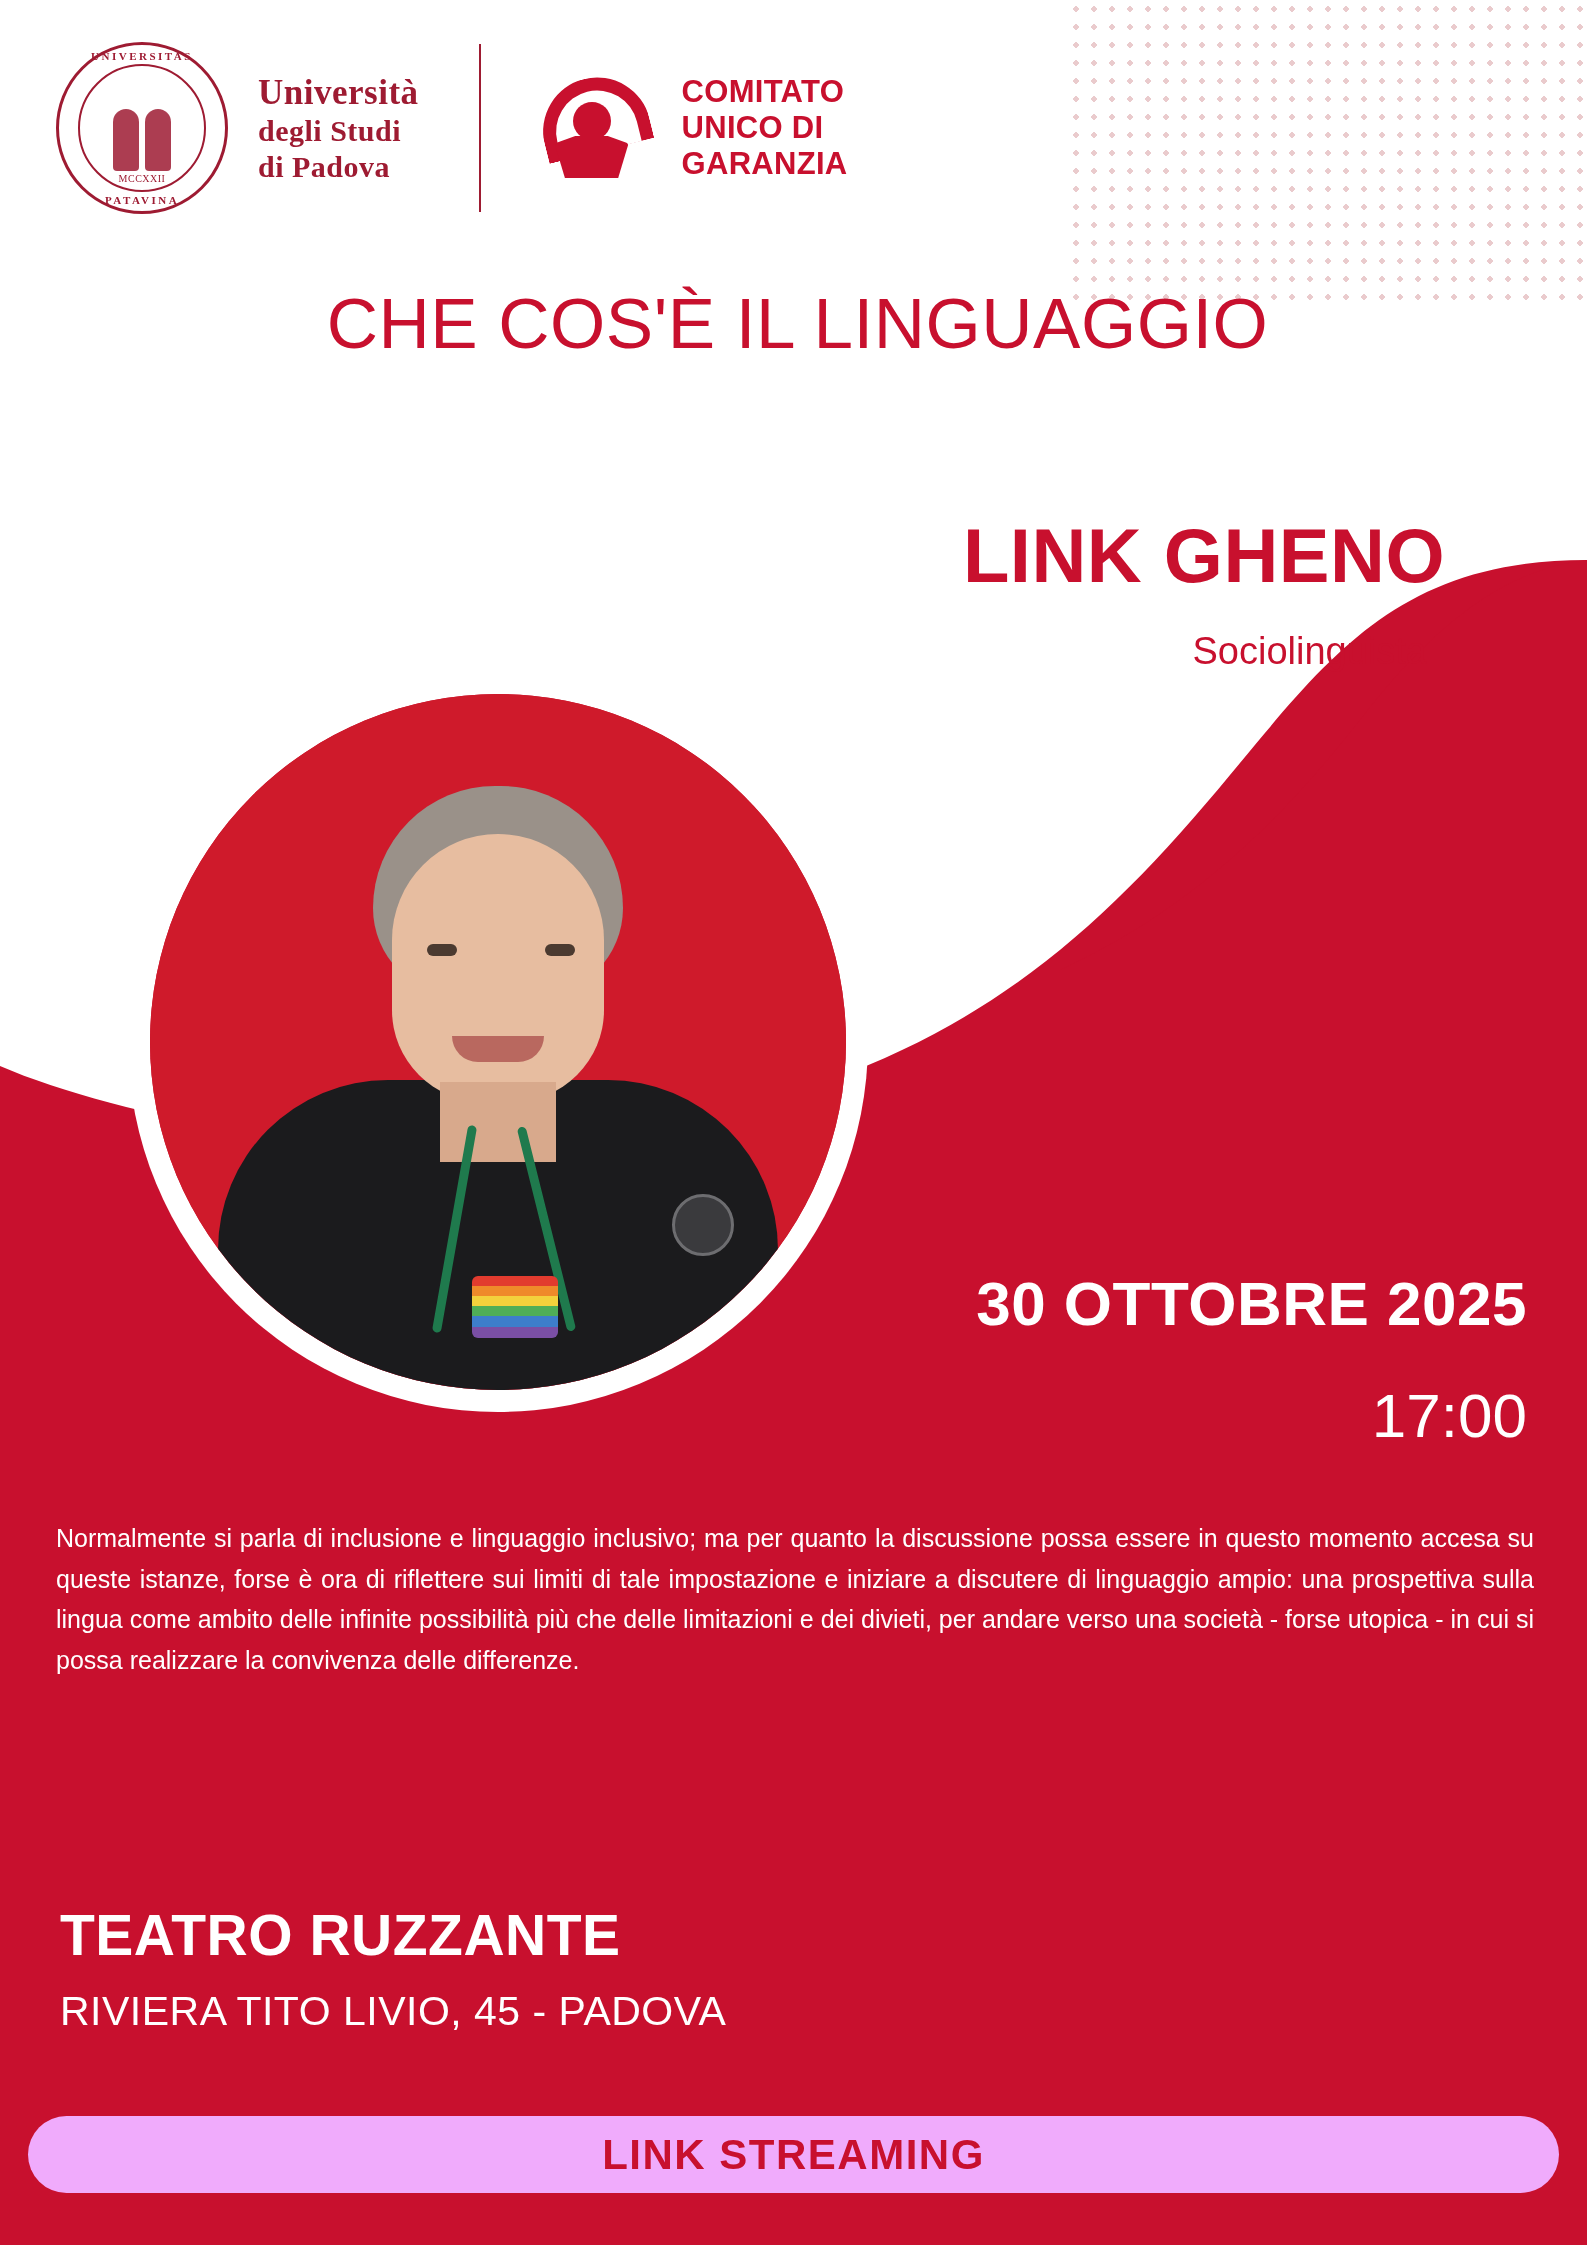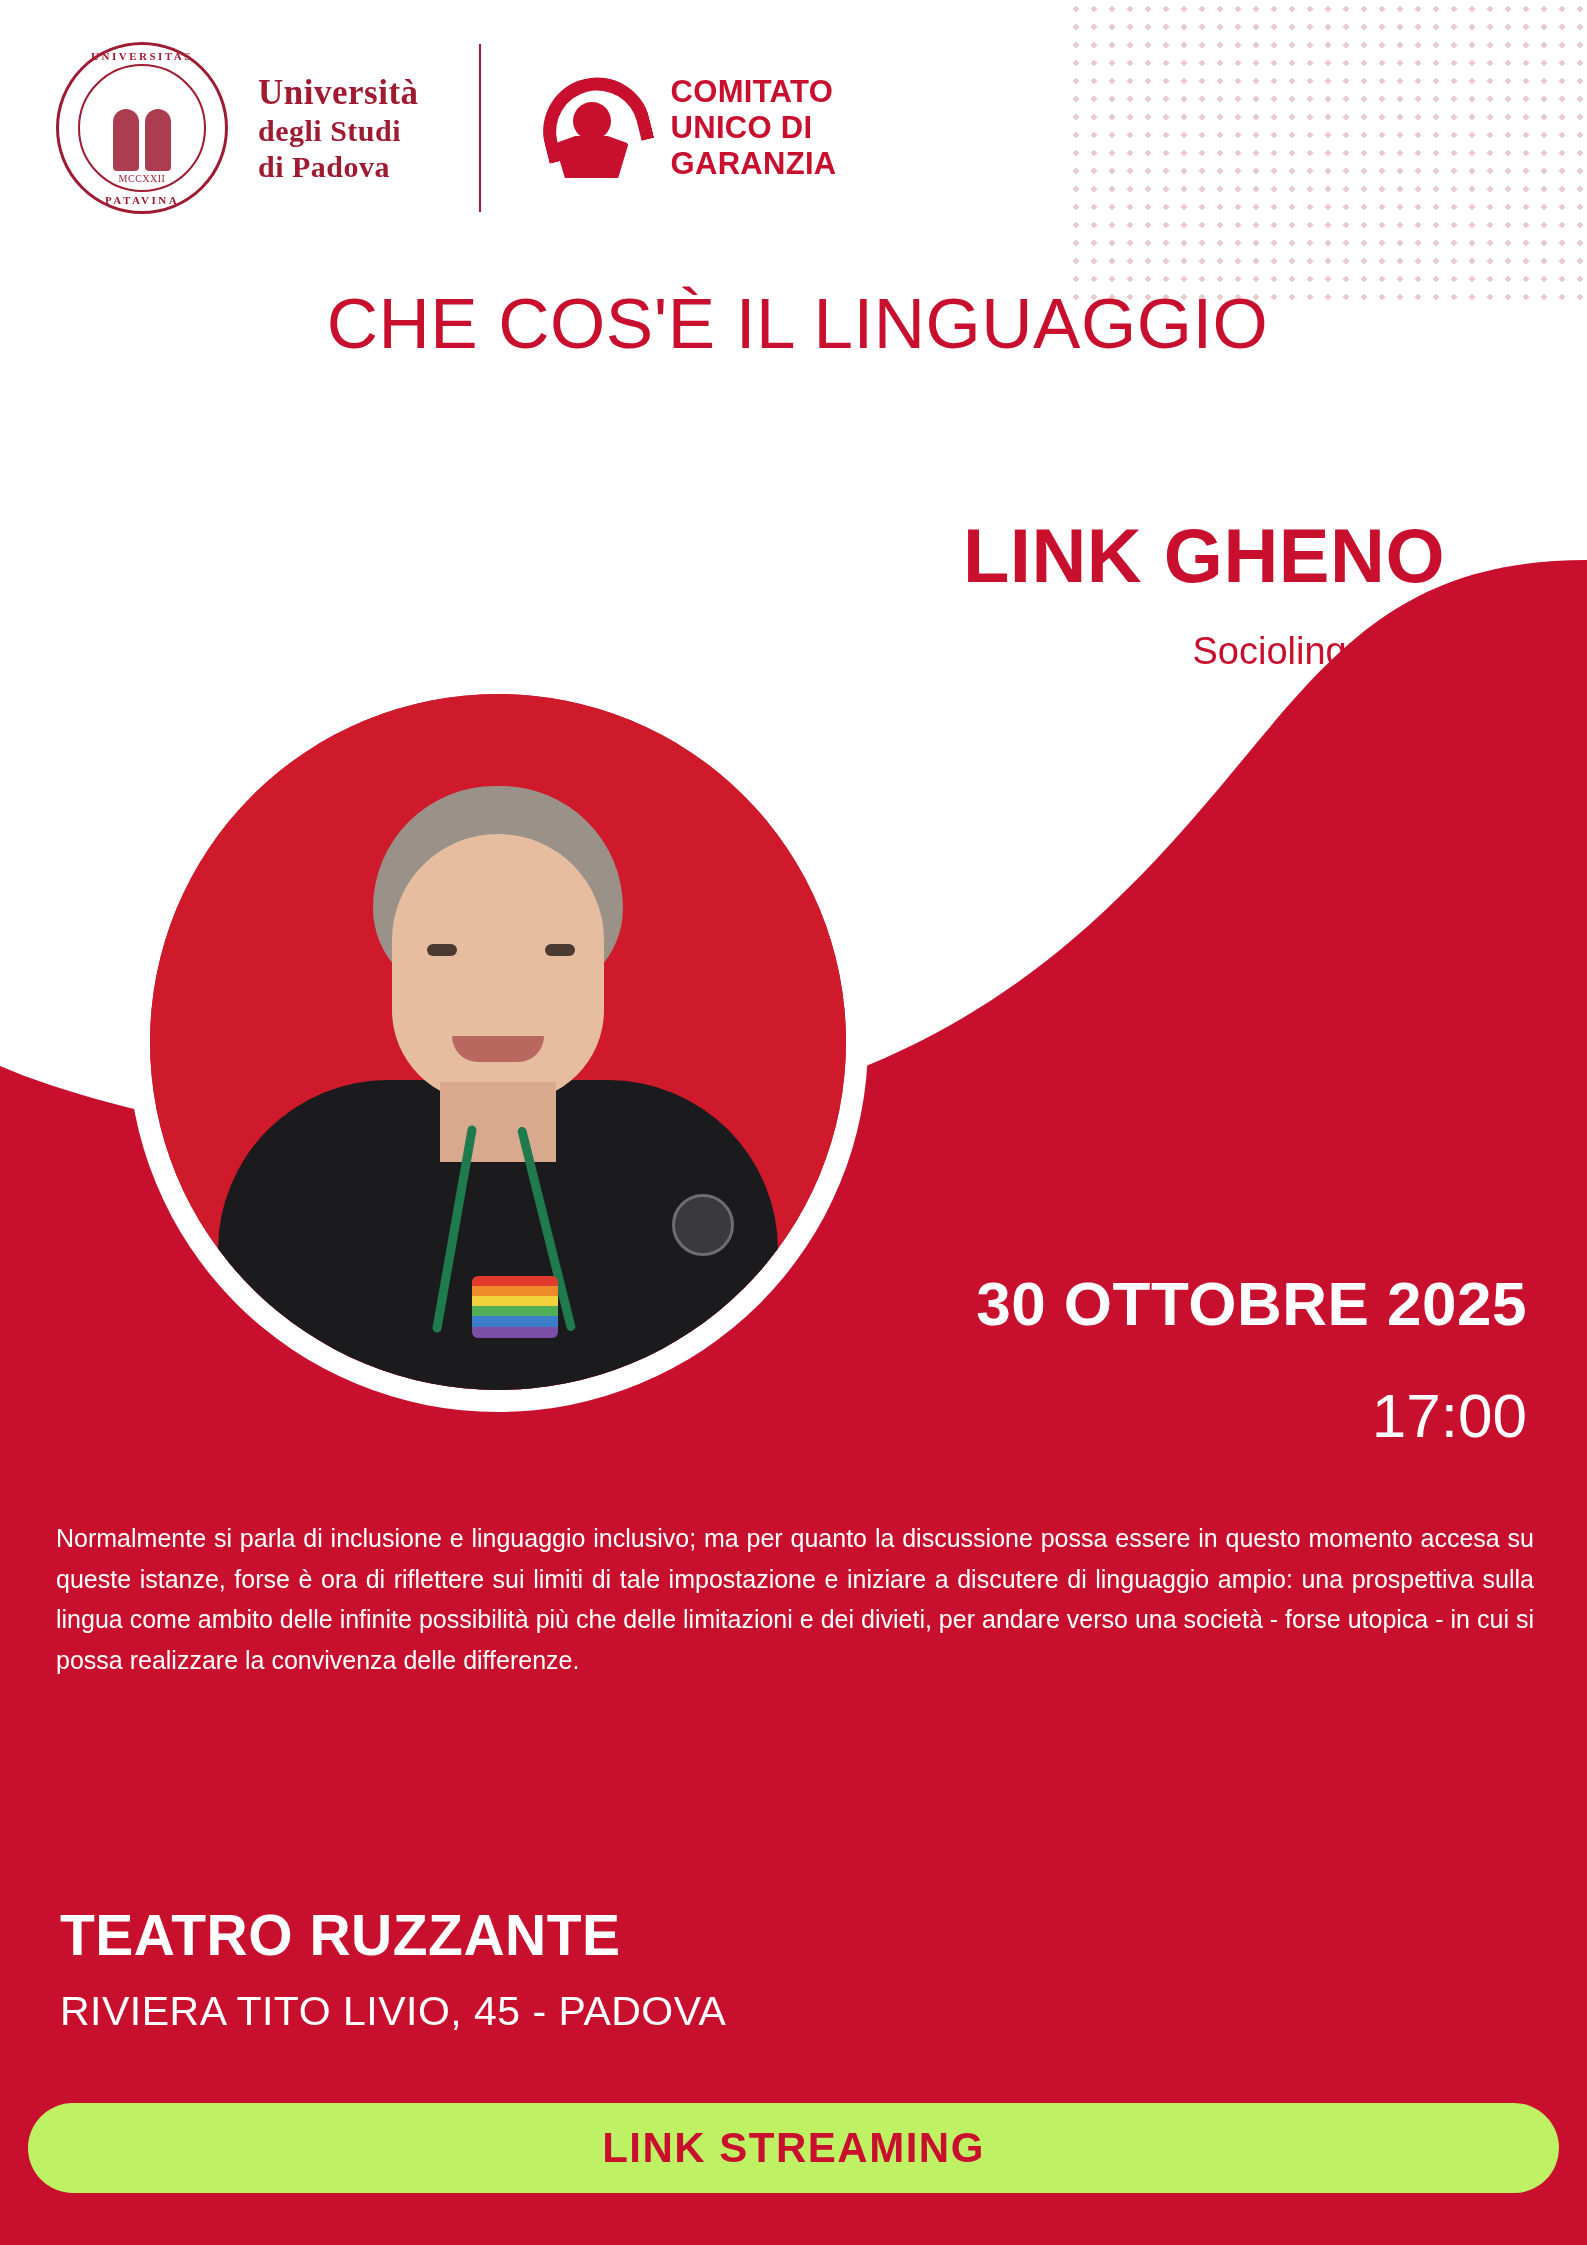--- a/index.html
+++ b/index.html
@@ -111,21 +111,21 @@
     width: 2px;
     height: 168px;
     background: #9e1b32;
     margin-left: 60px;
     margin-right: 56px;
     flex: none;
   }
   .cug {
     display: flex;
     align-items: center;
-    gap: 22px;
+    gap: 33px;
   }
   .cug-mark {
     position: relative;
     width: 112px; height: 104px;
     flex: none;
   }
   .cug-mark .swoosh {
     position: absolute;
     left: 2px; top: 2px;
     width: 108px; height: 74px;
@@ -324,22 +324,22 @@
     left: 60px; top: 1988px;
     color: #ffffff;
     font-size: 41px;
     letter-spacing: .5px;
   }
 
   
   .cta {
     position: absolute;
     left: 28px; bottom: 52px;
-    width: 1531px; height: 90px;
-    background: #bef264;
+    width: 1531px; height: 77px;
+    background: #f0abfc;
     border-radius: 46px;
     display: flex;
     align-items: center;
     justify-content: center;
     color: #c8102e;
     font-size: 42px;
     font-weight: bold;
     letter-spacing: 1.5px;
     cursor: pointer;
   }

